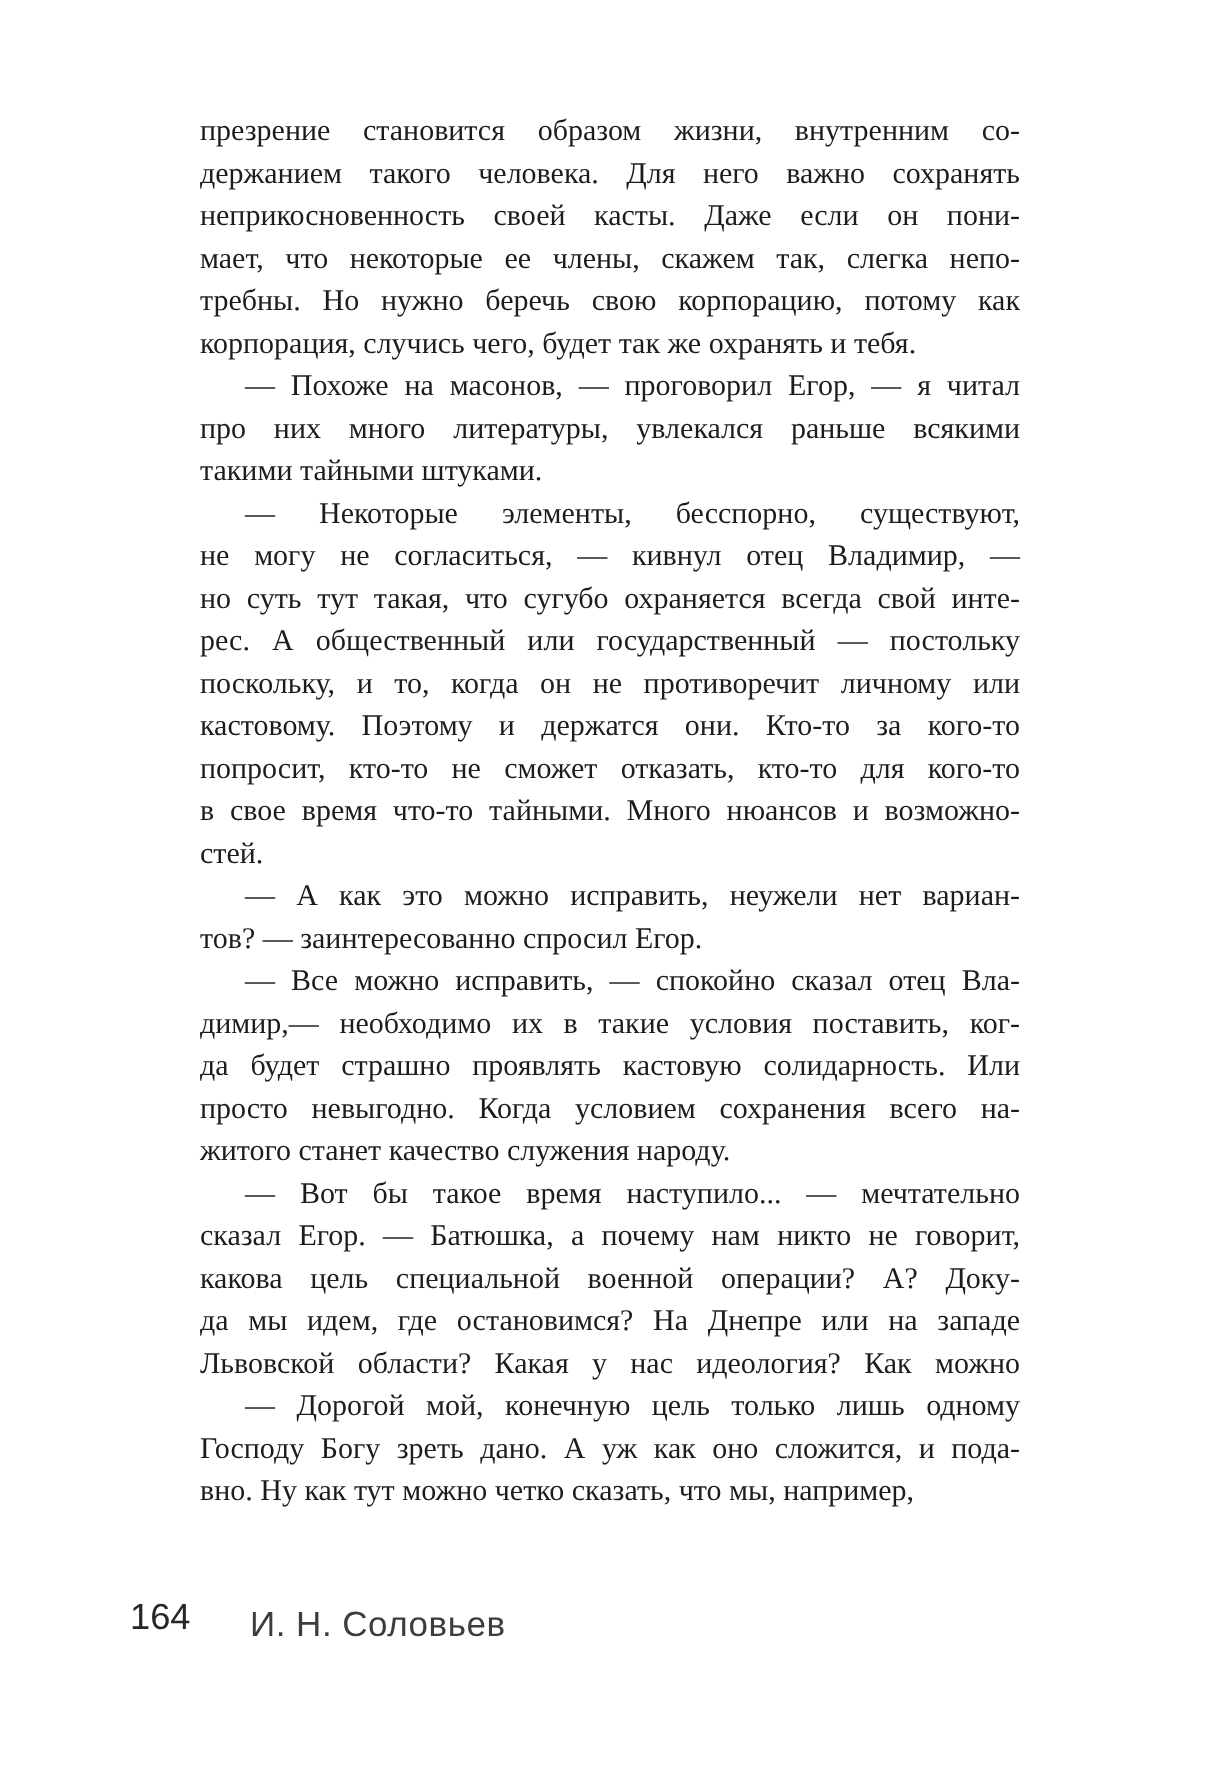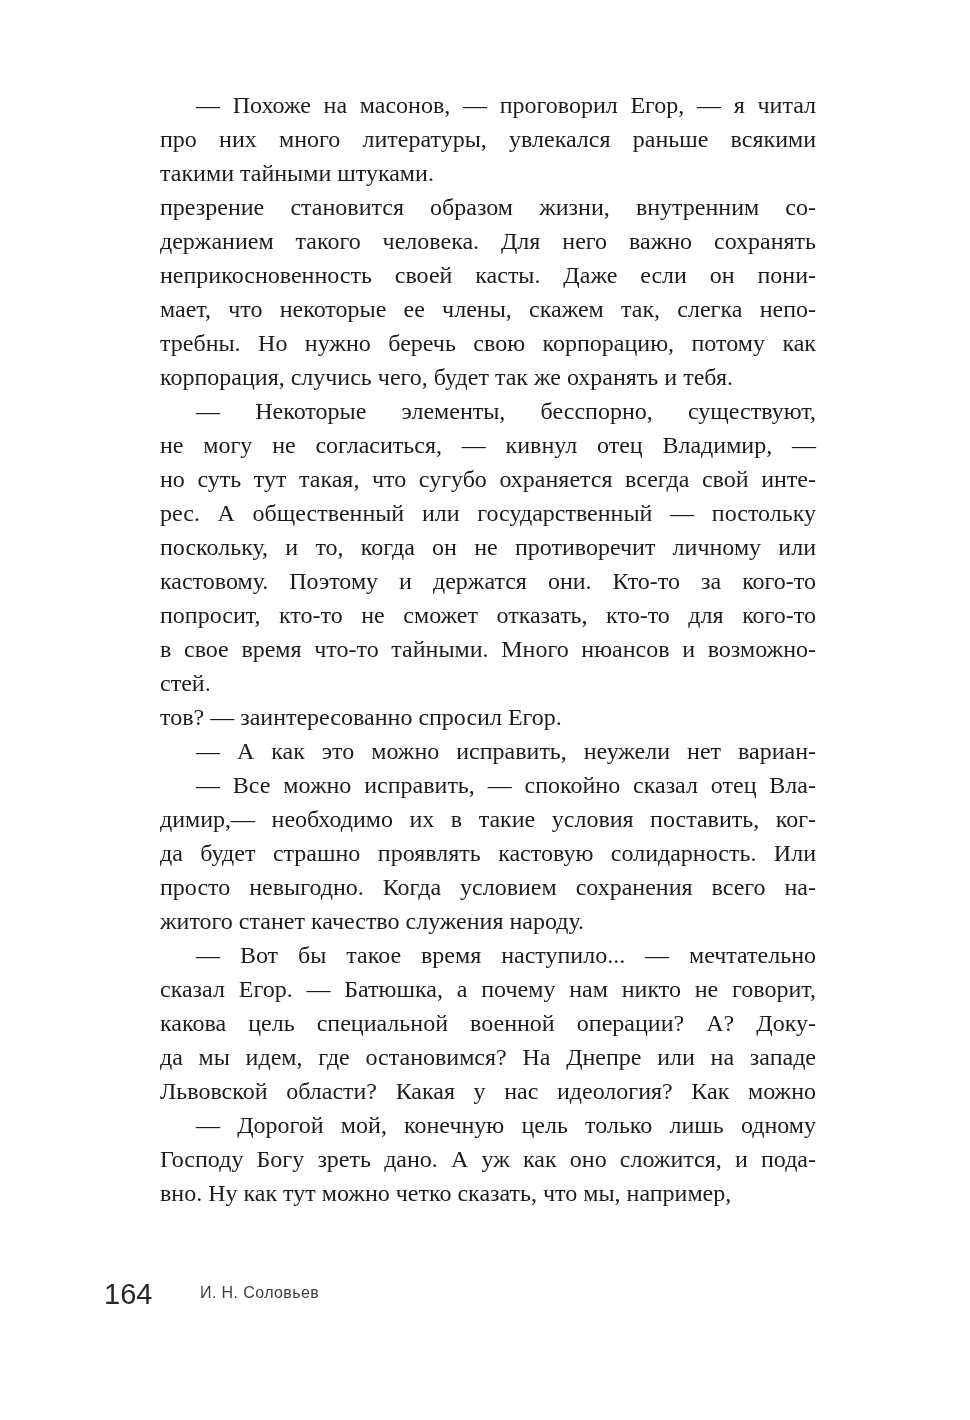--- a/index.html
+++ b/index.html
@@ -46,58 +46,58 @@
     left:64px;
     top:0;
     font-size:29px;
     font-weight:400;
     color:#262626;
   }
   .author-name {
     position:absolute;
     left:160px;
     top:6px;
-    font-size:16px;
+    font-size:28px;
     font-weight:400;
     color:#3d3d3d;
     letter-spacing:0.4px;
     text-align:center;
   }
 </style>
 </head>
 <body>
 
 <div class="text-block" id="text-block">
-    <div class="paragraph indent">
-      <div class="line first">— Похоже на масонов, — проговорил Егор, — я читал</div>
-      <div class="line">про них много литературы, увлекался раньше всякими</div>
-      <div class="line last">такими тайными штуками.</div>
-    </div>
     <div class="paragraph">
       <div class="line first">презрение становится образом жизни, внутренним со-</div>
       <div class="line">держанием такого человека. Для него важно сохранять</div>
       <div class="line">неприкосновенность своей касты. Даже если он пони-</div>
       <div class="line">мает, что некоторые ее члены, скажем так, слегка непо-</div>
       <div class="line">требны. Но нужно беречь свою корпорацию, потому как</div>
       <div class="line last">корпорация, случись чего, будет так же охранять и тебя.</div>
+    </div>
+    <div class="paragraph indent">
+      <div class="line first">— Похоже на масонов, — проговорил Егор, — я читал</div>
+      <div class="line">про них много литературы, увлекался раньше всякими</div>
+      <div class="line last">такими тайными штуками.</div>
     </div>
     <div class="paragraph indent">
       <div class="line first">— Некоторые элементы, бесспорно, существуют,</div>
       <div class="line">не могу не согласиться, — кивнул отец Владимир, —</div>
       <div class="line">но суть тут такая, что сугубо охраняется всегда свой инте-</div>
       <div class="line">рес. А общественный или государственный — постольку</div>
       <div class="line">поскольку, и то, когда он не противоречит личному или</div>
       <div class="line">кастовому. Поэтому и держатся они. Кто-то за кого-то</div>
       <div class="line">попросит, кто-то не сможет отказать, кто-то для кого-то</div>
       <div class="line">в свое время что-то тайными. Много нюансов и возможно-</div>
       <div class="line last">стей.</div>
     </div>
     <div class="paragraph indent">
+      <div class="line first">— А как это можно исправить, неужели нет вариан-</div>
       <div class="line last">тов? — заинтересованно спросил Егор.</div>
-      <div class="line first">— А как это можно исправить, неужели нет вариан-</div>
     </div>
     <div class="paragraph indent">
       <div class="line first">— Все можно исправить, — спокойно сказал отец Вла-</div>
       <div class="line">димир,— необходимо их в такие условия поставить, ког-</div>
       <div class="line">да будет страшно проявлять кастовую солидарность. Или</div>
       <div class="line">просто невыгодно. Когда условием сохранения всего на-</div>
       <div class="line last">житого станет качество служения народу.</div>
     </div>
     <div class="paragraph indent">
       <div class="line first">— Вот бы такое время наступило... — мечтательно</div>

